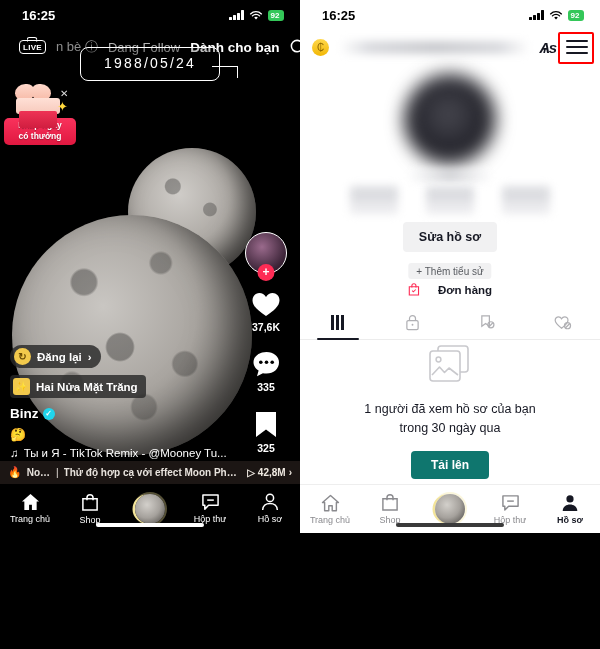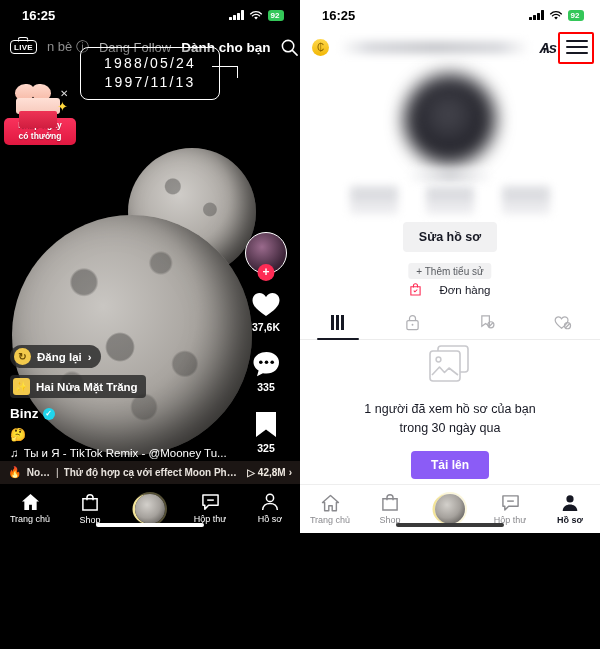--- a/index.html
+++ b/index.html
@@ -27,21 +27,21 @@
   .batt {
     background:#34c759; color:#fff; font-size:8px; font-weight:bold;
     border-radius:3px; padding:1px 2px 1px 3px; line-height:9px;
     display:flex; align-items:center;
   }
   .batt::after{ content:""; width:1.5px; height:4px; background:#34c759; border-radius:0 1px 1px 0; margin-left:1px; }
 
   
   .topnav {
     position:absolute; top:30px; left:0; right:0; height:34px;
-    display:flex; align-items:center; padding:0 10px; gap:10px; z-index:6;
+    display:flex; align-items:center; padding:0 19px; gap:10px; z-index:6;
     font-size:13px;
   }
   .live-badge {
     border:1.6px solid #fff; border-radius:4px; font-size:8px; font-weight:bold;
     padding:1.5px 3px; letter-spacing:.3px; position:relative; flex:0 0 auto;
   }
   .live-badge::before{
     content:""; position:absolute; top:-4px; left:50%; transform:translateX(-50%);
     width:9px; height:4px; border:1.6px solid #fff; border-bottom:none;
     border-radius:3px 3px 0 0;
@@ -266,21 +266,21 @@
     width:14px; height:14px; border-radius:50%;
     display:flex; align-items:center; justify-content:center;
   }
   .p-bio {
     position:absolute; top:263px; left:50%; transform:translateX(-50%);
     background:#f1f1f2; border-radius:3px; font-size:10px; color:#585b60;
     padding:2.5px 8px; white-space:nowrap;text-align:center;
   }
   .p-order {
     position:absolute; top:283px; left:50%; transform:translateX(-50%);
-    display:flex; align-items:center; gap:18px; font-size:11.5px; font-weight:normal;
+    display:flex; align-items:center; gap:18px; font-size:11.5px; font-weight:bold;
     white-space:nowrap;
   }
   .bag-ico { width:12px; height:13px; }
 
   .p-tabs {
     position:absolute; top:306px; left:0; right:0; height:34px;
     display:flex; border-bottom:1px solid #ececec; z-index:5;
   }
   .p-tab { flex:1; display:flex; align-items:center; justify-content:center; position:relative; }
   .p-tab .under {
@@ -289,21 +289,21 @@
   }
   .grid-ico { display:flex; gap:2.5px; align-items:flex-end; height:15px; }
   .grid-ico i { width:2.5px; height:15px; background:#161823; display:block; }
 
   .empty {
     position:absolute; top:344px; left:0; right:0; text-align:center; z-index:5;
   }
   .empty-ico { width:52px; height:42px; margin:0 auto 14px; position:relative; }
   .empty-txt { font-size:12.5px; line-height:19px; color:#161823; }
   .upload-btn {
-    display:inline-block; margin-top:13px; background:#8b5cf6; color:#fff;
+    display:inline-block; margin-top:13px; background:#0f766e; color:#fff;
     font-size:12px; font-weight:bold; padding:7px 20px; border-radius:4px;
   }
 </style>
 </head>
 <body>
 
 <div class="panel left">
 
   <div class="video">
     <div class="moon-small"></div>
@@ -338,21 +338,20 @@
     <span class="tab-follow">Đang Follow</span>
     <span class="tab-active">Dành cho bạn</span>
     <svg class="search-ico" viewBox="0 0 20 20">
       <circle cx="8.5" cy="8.5" r="6" stroke="#fff" stroke-width="1.6" fill="none"></circle>
       <line x1="13" y1="13" x2="18" y2="18" stroke="#fff" stroke-width="1.6" stroke-linecap="round"></line>
     </svg>
   </div>
 
   <div class="datebox">
     <div>1988/05/24</div>
-    <div>1997/11/13</div>
   </div>
   <div class="date-tick"></div>
 
   <div class="gift">
     <span class="gift-x">✕</span>
     <div class="gift-box">
       <div class="gift-bow-l"></div>
         <div class="gift-bow-r"></div>
       <div class="gift-lid"></div>
         <div class="gift-base"></div>

